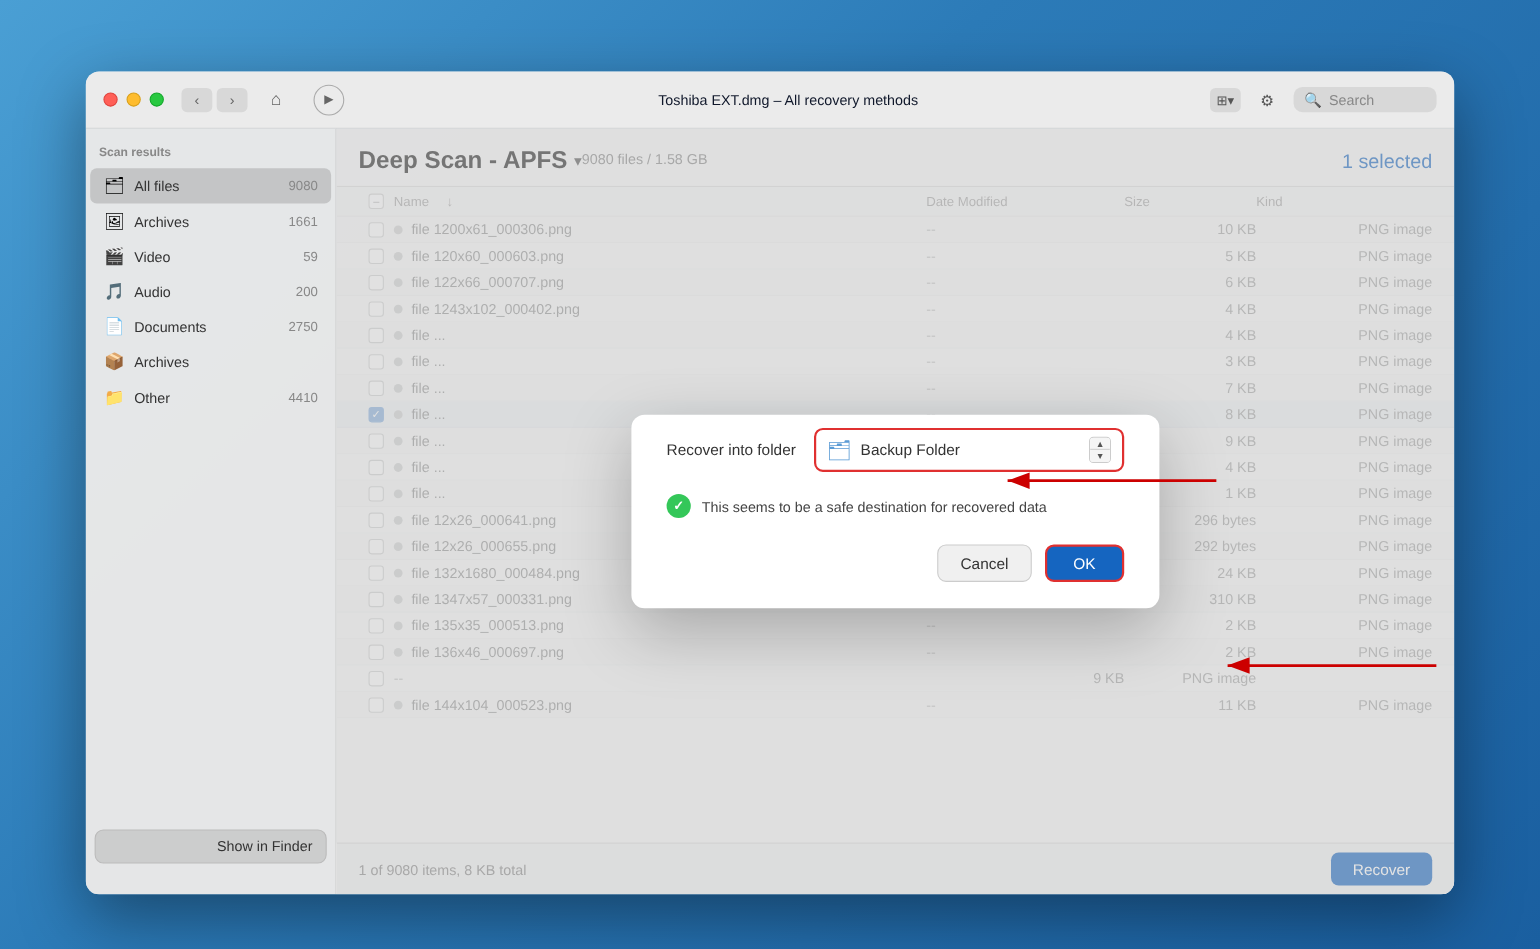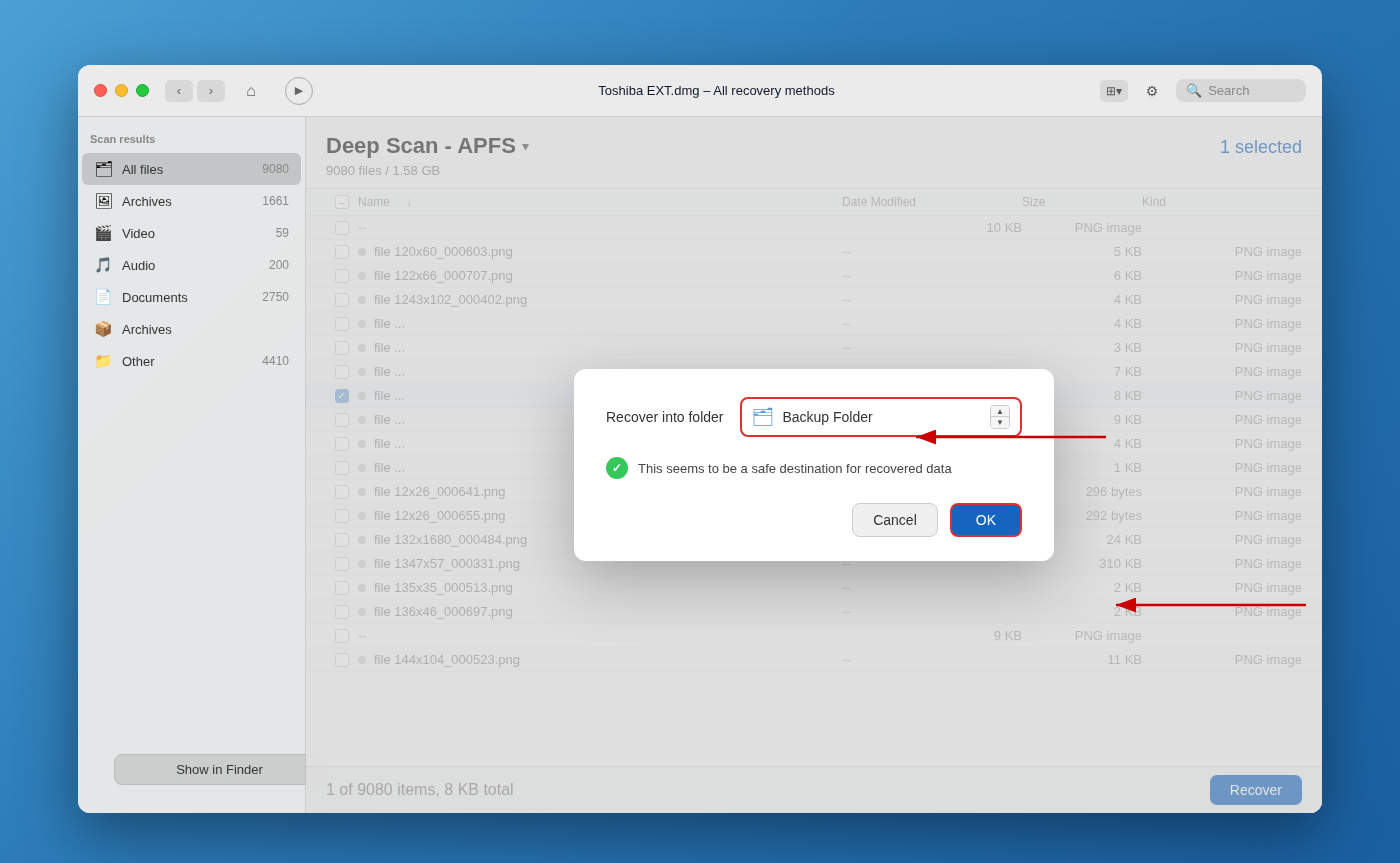--- a/index.html
+++ b/index.html
@@ -227,22 +227,21 @@
 
     .show-finder-btn {
       width: 100%;
       padding: 7px 12px;
       background: rgba(180,180,180,0.5);
       border: 1px solid #bbb;
       border-radius: 8px;
       font-size: 13px;
       color: #333;
       cursor: pointer;
-      text-align: center;
-      margin-left: 28px;
+      text-align: right;
     }
 
     
     .main-content {
       flex: 1;
       display: flex;
       flex-direction: column;
       background: rgba(248, 248, 248, 0.9);
       position: relative;
     }
@@ -250,21 +249,21 @@
     .content-header {
       padding: 16px 20px 10px;
       border-bottom: 1px solid #ddd;
       display: flex;
       align-items: flex-start;
       justify-content: space-between;
     }
 
     .scan-title-area {
       display: flex;
-      flex-direction: column;
+      flex-direction: row;
     }
 
     .scan-title {
       display: flex;
       align-items: center;
       gap: 6px;
     }
 
     .scan-title-text {
       font-size: 22px;
@@ -399,21 +398,21 @@
     .content-footer {
       padding: 8px 20px;
       border-top: 1px solid #ddd;
       display: flex;
       align-items: center;
       justify-content: space-between;
       background: rgba(240,240,240,0.8);
     }
 
     .footer-info {
-      font-size: 16px;
+      font-size: 13px;
       color: #888;
     }
 
     .recover-btn {
       padding: 7px 20px;
       background: #1565c0;
       color: white;
       border-radius: 7px;
       font-size: 14px;
       font-weight: 500;
@@ -428,21 +427,21 @@
       background: rgba(200, 200, 200, 0.5);
       display: flex;
       align-items: center;
       justify-content: center;
       z-index: 100;
     }
 
     .modal {
       background: white;
       border-radius: 12px;
-      padding: 28px 32px 24px;
+      padding: 12px 32px 24px;
       width: 480px;
       box-shadow: 0 20px 60px rgba(0,0,0,0.25);
     }
 
     .modal-row {
       display: flex;
       align-items: center;
       gap: 16px;
       margin-bottom: 20px;
     }
@@ -663,20 +662,24 @@
           </div>
           <div class="th">Date Modified</div>
           <div class="th">Size</div>
           <div class="th">Kind</div>
         </div>
 
         <div class="table-row">
           <div class="checkbox-cell">
               <div class="checkbox"></div>
             </div>
+          <div class="file-name-cell">
+            <div class="file-dot"></div>
+            <span class="file-name-text">file 1200x61_000306.png</span>
+          </div>
           <div class="cell-text">--</div>
           <div class="size-text">10 KB</div>
           <div class="kind-text">PNG image</div>
         </div>
 
         <div class="table-row">
           <div class="checkbox-cell">
               <div class="checkbox"></div>
             </div>
           <div class="file-name-cell">

